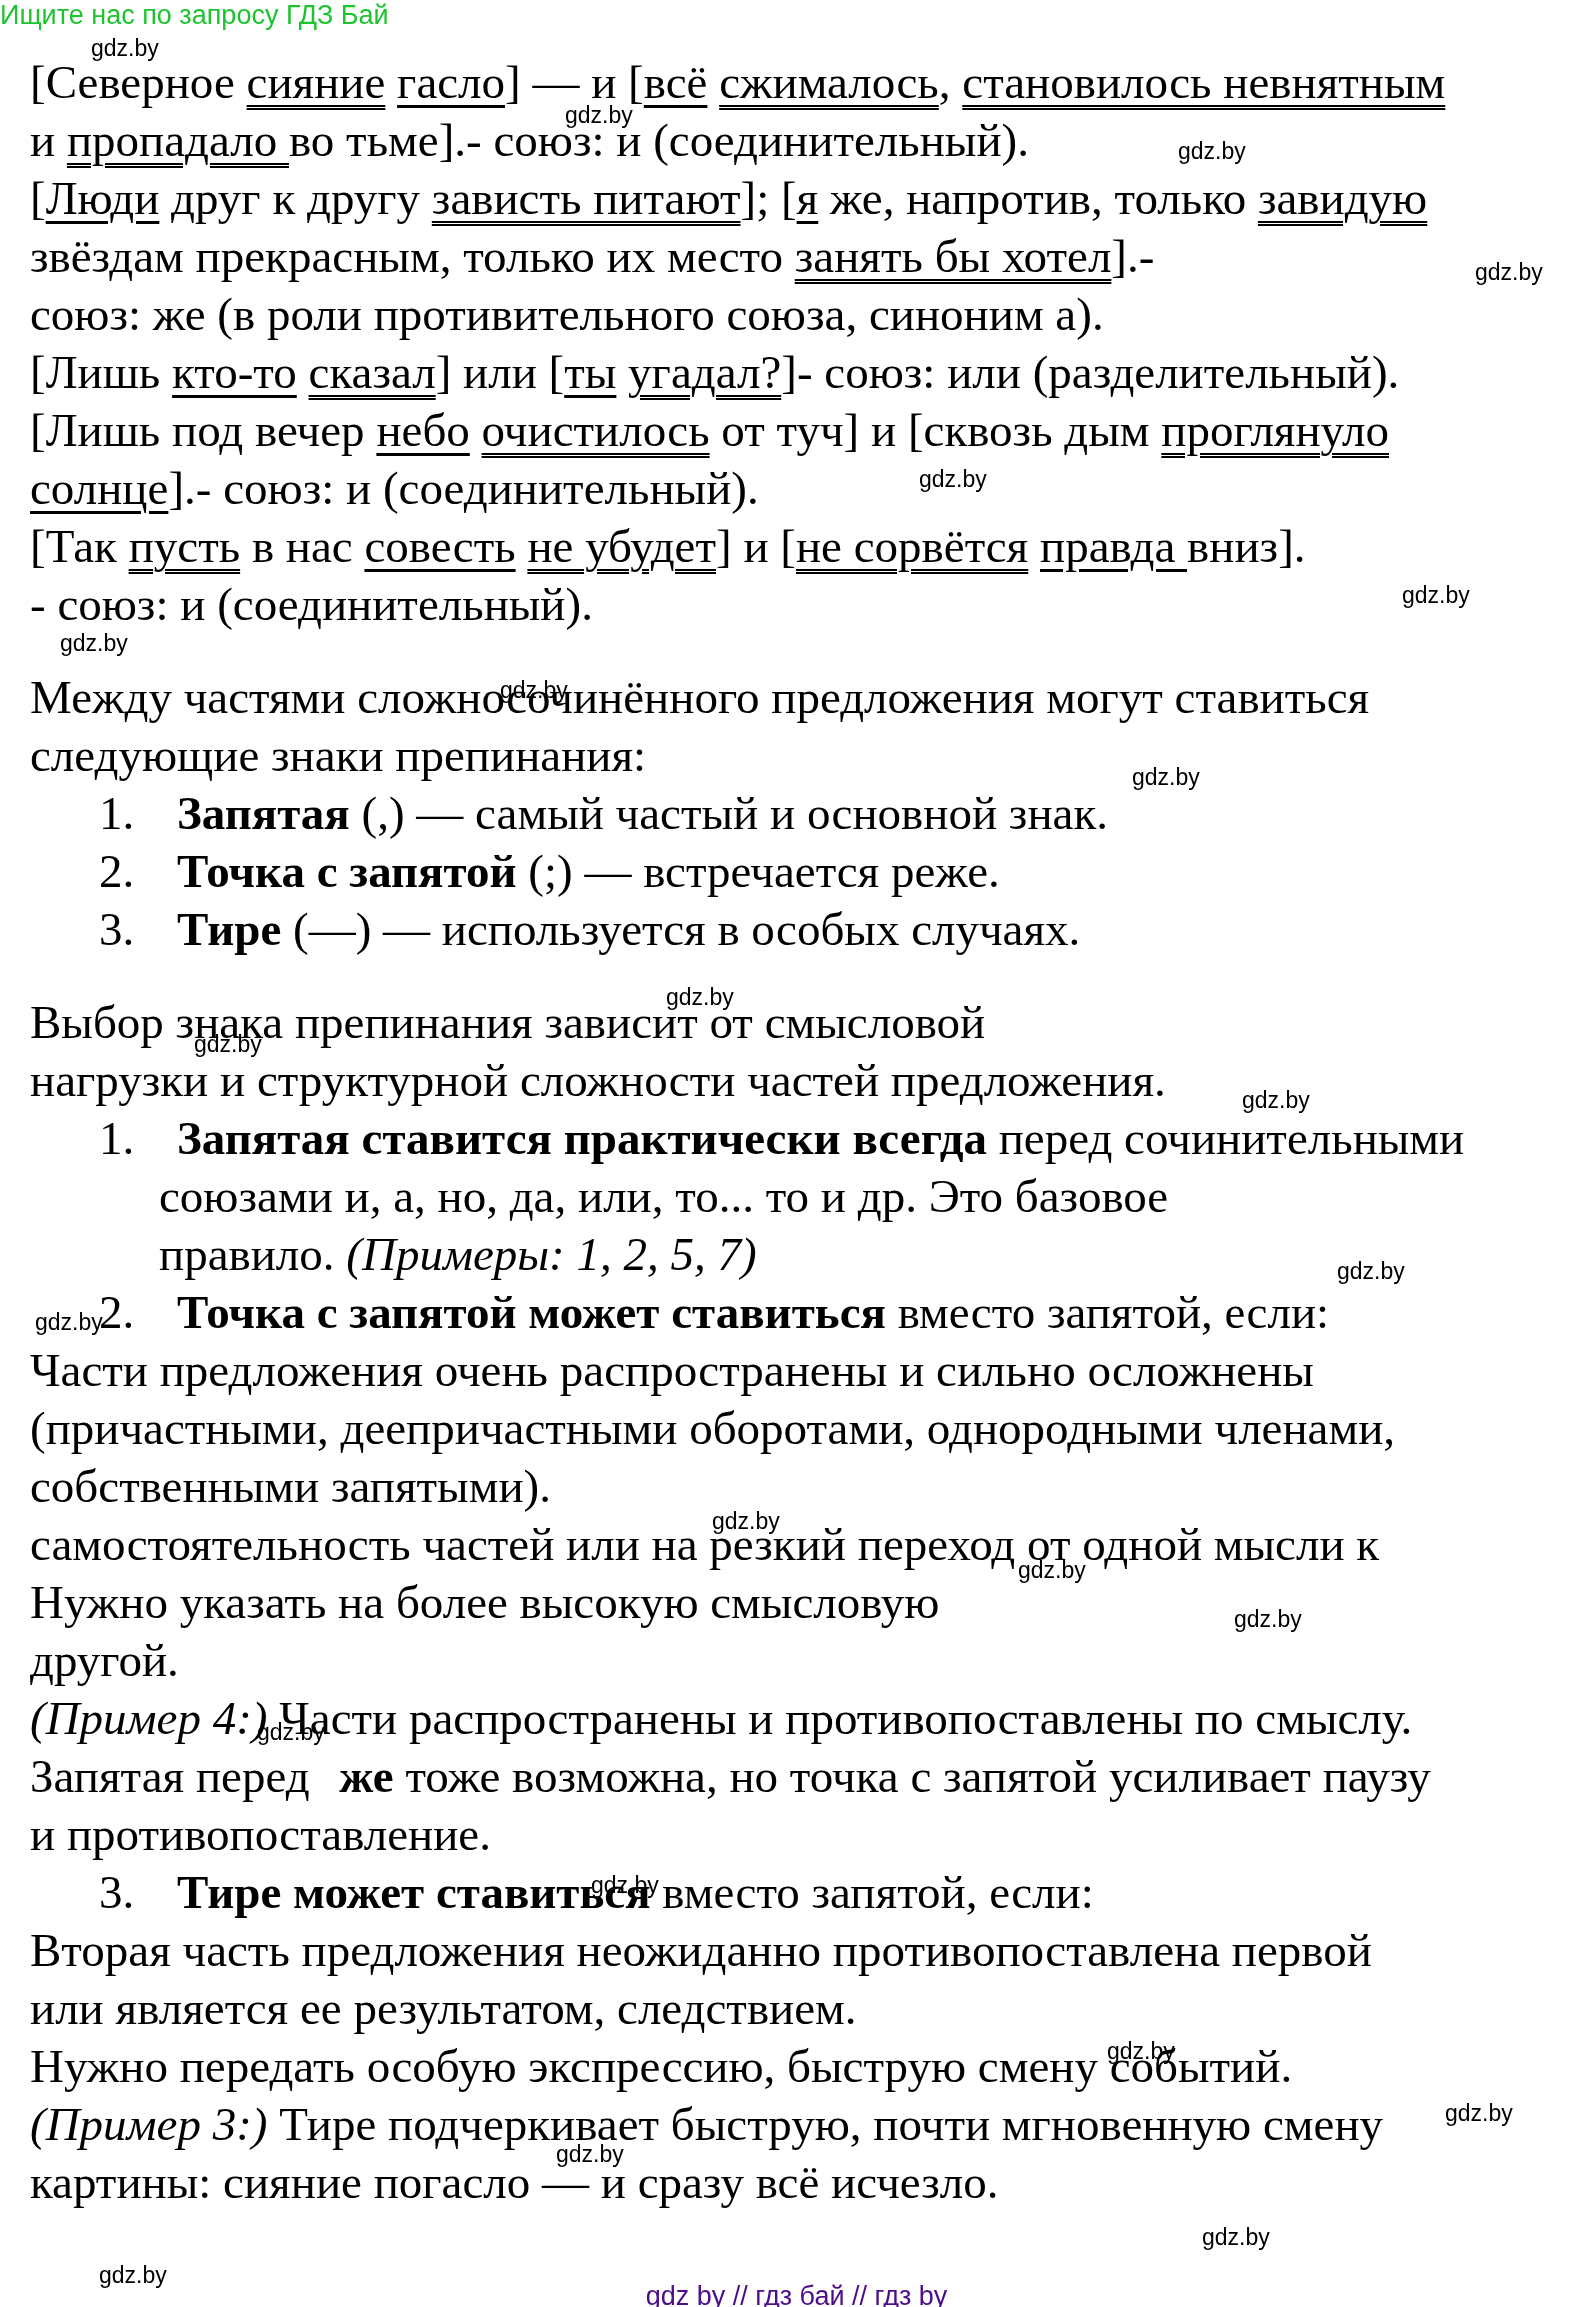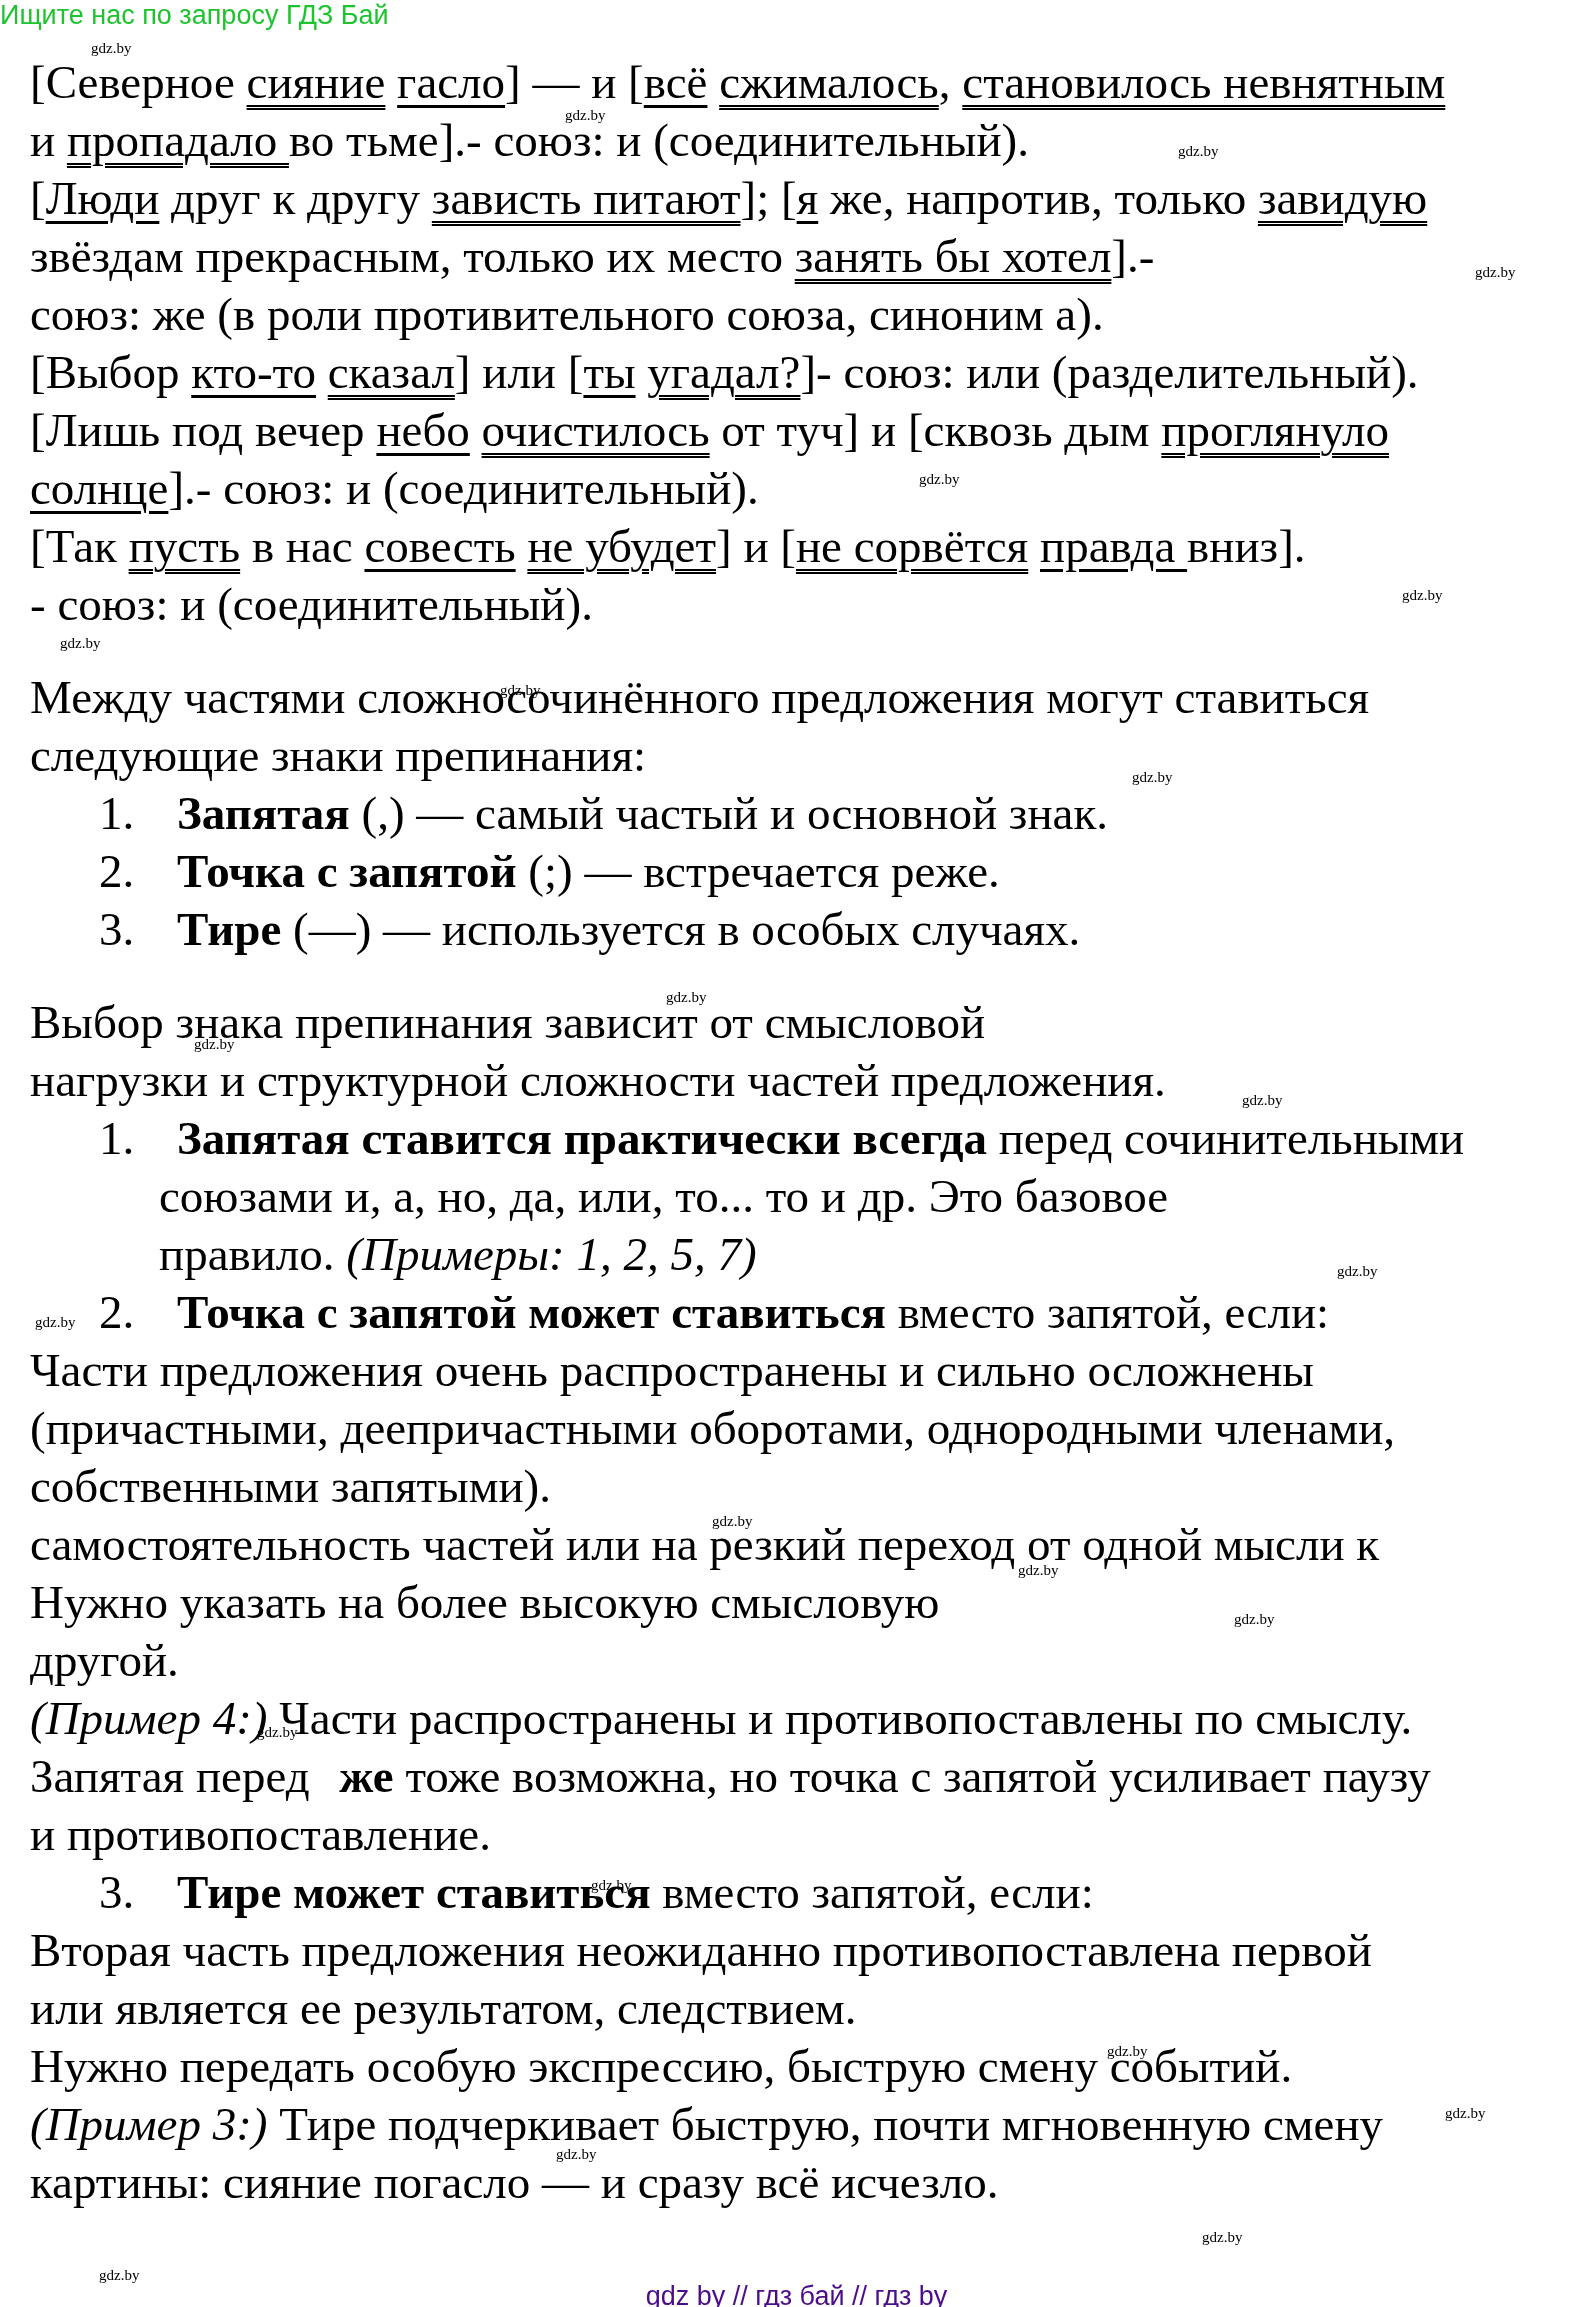--- a/index.html
+++ b/index.html
@@ -10,21 +10,21 @@
   .content { position:absolute; top:53px; left:30px; width:1544px; font-size:47px; line-height:58px; }
   .line { white-space:nowrap; height:58px; }
   .u1 { text-decoration:underline; text-decoration-thickness:2.6px; text-underline-offset:7px; }
   .u2 { text-decoration:underline double; text-decoration-thickness:1.7px; text-underline-offset:7px; }
   .gap { height:29px; }
   .li { padding-left:69px; }
   .li .num { display:inline-block; width:60px; }
   .li2 { padding-left:129px; }
   b { font-weight:bold;margin-left:18px; }
   i { font-style:italic; }
-  .wm { position:absolute; font-family:Liberation Serif, serif; font-size:15px; color:#000; line-height:26px; }
+  .wm { position:absolute; font-family:Liberation Sans, sans-serif; font-size:23px; color:#000; line-height:26px; }
   .footer { position:absolute; top:2282px; left:0; width:1593px; text-align:center;
          font-family:"Liberation Sans", sans-serif; font-size:27px; color:#4b0d8a; line-height:29px; }
 </style>
 </head>
 <body>
 
 <div class="top-banner">Ищите нас по запросу ГДЗ Бай</div>
 
 <div class="content">
 
@@ -37,21 +37,21 @@
 
   <div class="line">
     <span>[</span><span class="u1">Люди</span><span> друг к другу </span><span class="u2">зависть питают</span><span>]; [</span><span class="u1">я</span><span> же, напротив, только </span><span class="u2">завидую</span>
   </div>
   <div class="line">
     <span>звёздам прекрасным, только их место </span><span class="u2">занять бы хотел</span><span>].-</span>
   </div>
   <div class="line">союз: же (в роли противительного союза, синоним а).</div>
 
   <div class="line">
-    <span>[Выбор </span><span class="u1">кто-то</span><span> </span><span class="u2">сказал</span><span>] или [</span><span class="u1">ты</span><span> </span><span class="u2">угадал?</span><span>]- союз: или (разделительный).</span>
+    <span>[Лишь </span><span class="u1">кто-то</span><span> </span><span class="u2">сказал</span><span>] или [</span><span class="u1">ты</span><span> </span><span class="u2">угадал?</span><span>]- союз: или (разделительный).</span>
   </div>
 
   <div class="line">
     <span>[Лишь под вечер </span><span class="u1">небо</span><span> </span><span class="u2">очистилось</span><span> от туч] и [сквозь дым </span><span class="u2">проглянуло</span>
   </div>
   <div class="line">
     <span class="u1">солнце</span><span>].- союз: и (соединительный).</span>
   </div>
 
   <div class="line">

